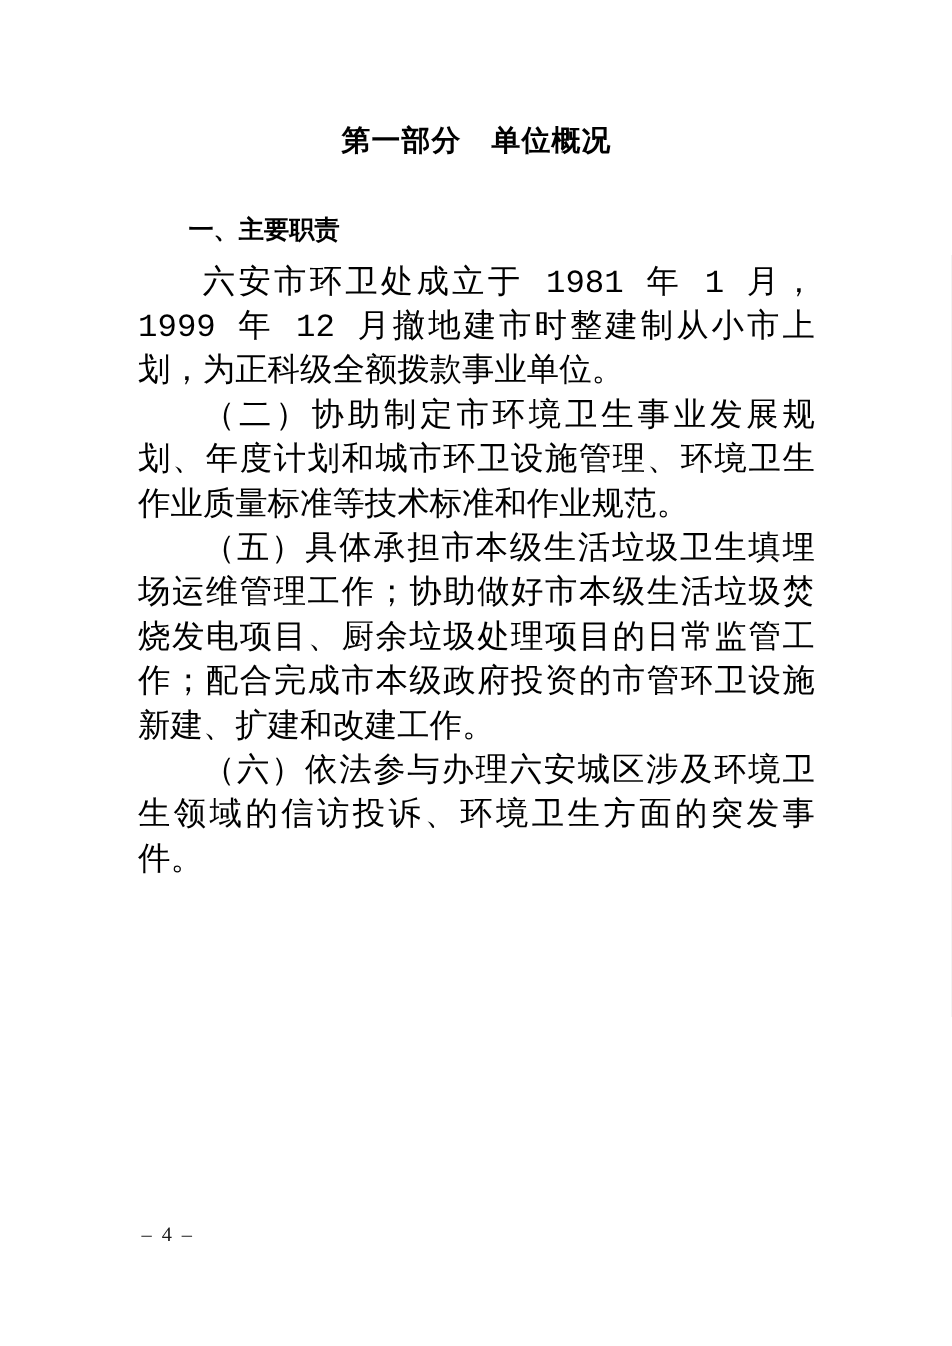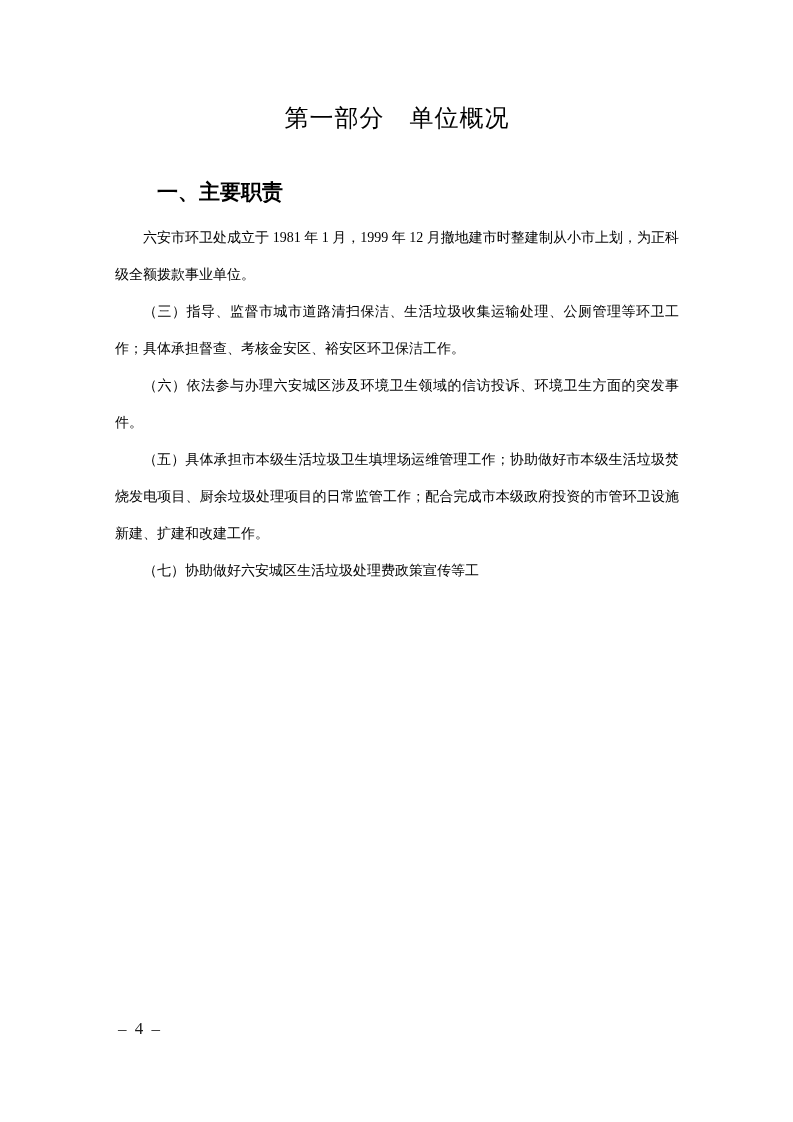--- a/index.html
+++ b/index.html
@@ -18,39 +18,39 @@
   }
   .content {
     position: absolute;
     left: 115px;
     top: 0;
     width: 564px;
   }
   .doc-title {
     margin: 102px 0 0 0;
     font-family: "Liberation Sans", "DejaVu Sans", sans-serif;
-    font-weight: 400;
+    font-weight: 700;
     font-size: 24px;
     line-height: 31px;
     text-align: center;
     letter-spacing: 1px;
     white-space: pre;
   }
   .section-heading {
     margin: 48px 0 16px 0;
     font-family: "Liberation Sans", "DejaVu Sans", sans-serif;
     font-weight: 700;
     font-size: 21px;
     line-height: 22px;
     text-indent: 2em;
   }
   .body-text {
     margin-top: 13px;
-    font-family: Liberation Serif, serif;
-    font-size: 14px;
+    font-family: Liberation Mono, monospace;
+    font-size: 27px;
     line-height: 37px;
   }
   .para {
     margin: 0;
     padding: 0;
     text-indent: 2em;
     text-align: justify;
     text-justify: inter-character;
   }
   .footer {
@@ -66,22 +66,21 @@
 </style>
 </head>
 <body>
 
 <div class="page">
   <div class="content">
     <h1 class="doc-title">第一部分　单位概况</h1>
     <h2 class="section-heading">一、主要职责</h2>
     <div class="body-text">
       <p class="para">六安市环卫处成立于 1981 年 1 月，1999 年 12 月撤地建市时整建制从小市上划，为正科级全额拨款事业单位。</p>
-      <p class="para">（三）指导、监督市城市道路清扫保洁、生活垃圾收集运输处理、公厕管理等环卫工作；具体承担督查、考核金安区、裕安区环卫保洁工作。</p>
+      <p class="para">（二）协助制定市环境卫生事业发展规划、年度计划和城市环卫设施管理、环境卫生作业质量标准等技术标准和作业规范。</p>
+      <p class="para">（五）具体承担市本级生活垃圾卫生填埋场运维管理工作；协助做好市本级生活垃圾焚烧发电项目、厨余垃圾处理项目的日常监管工作；配合完成市本级政府投资的市管环卫设施新建、扩建和改建工作。</p>
       <p class="para">（六）依法参与办理六安城区涉及环境卫生领域的信访投诉、环境卫生方面的突发事件。</p>
-      <p class="para">（五）具体承担市本级生活垃圾卫生填埋场运维管理工作；协助做好市本级生活垃圾焚烧发电项目、厨余垃圾处理项目的日常监管工作；配合完成市本级政府投资的市管环卫设施新建、扩建和改建工作。</p>
-      <p class="para">（七）协助做好六安城区生活垃圾处理费政策宣传等工</p>
     </div>
   </div>
   <div class="footer">
     <span>– 4 –</span>
   </div>
 </div>
 
 </body></html>

